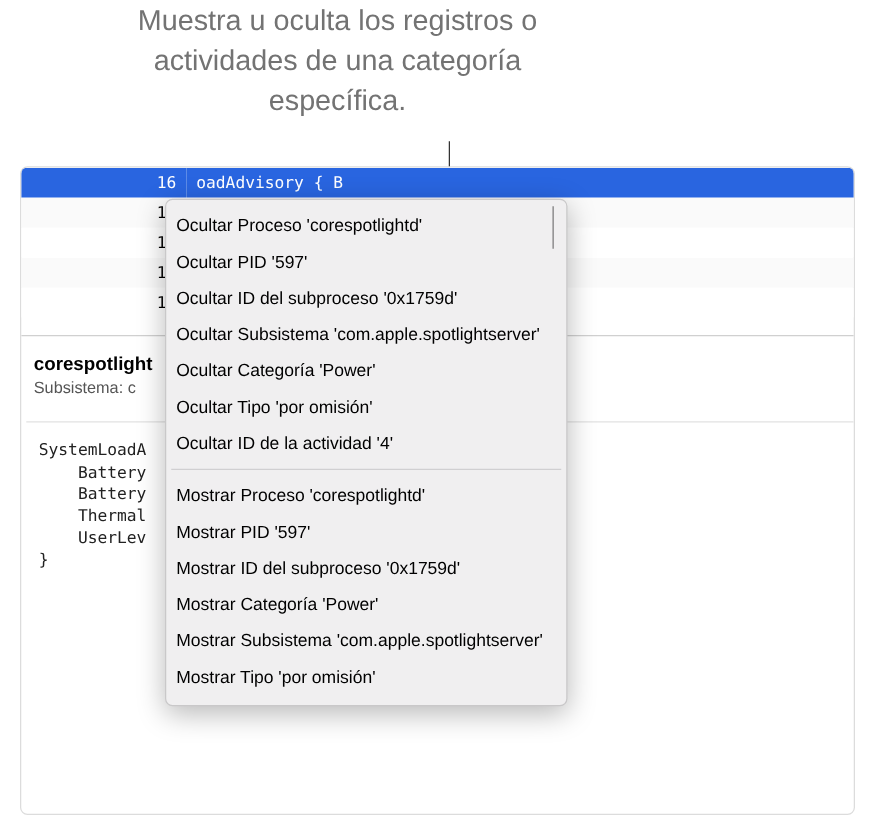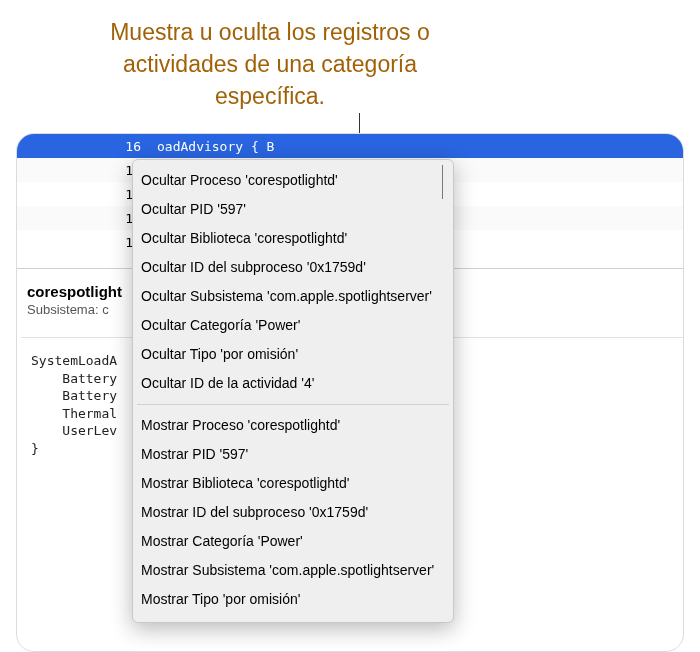--- a/index.html
+++ b/index.html
@@ -6,44 +6,44 @@
   body {
     width: 700px;
     height: 652px;
     background: #fff;
     font-family: -apple-system, "Helvetica Neue", Arial, sans-serif;
     overflow: hidden;
     position: relative;
   }
   .callout {
     position: absolute;
-    top: 16px;
+    top: 0;
     left: 80px;
     width: 380px;
     text-align: center;
     font-size: 23px;
     line-height: 1.4;
-    color: #a16207;
+    color: #737373;
   }
   .callout-line {
     position: absolute;
     top: 113px;
     left: 359px;
     width: 1px;
     height: 82px;
     background: #333;
   }
   .viewport {
     position: absolute;
     top: 133px;
     left: 16px;
     width: 668px;
     height: 519px;
     border: 1px solid #dcdcdc;
-    border-radius: 18px;
+    border-radius: 6px;
     overflow: hidden;
     background: #fff;
   }
   .log-table {
     width: 100%;
     border-collapse: collapse;
     font-family: "SF Mono","Menlo","Consolas",monospace;
     font-size: 13px;
   }
   .log-table tr { height: 24px; }
@@ -172,32 +172,30 @@
 <span>    Thermal</span>
 <span>    UserLev</span>
 <span>}</span></div>
   </div>
 
   <div class="context-menu">
     <div class="menu-scrollhint"></div>
 
     <div class="menu-item"><span class="sm">Ocultar Proceso 'corespotlightd'</span></div>
     <div class="menu-item"><span class="sm">Ocultar PID '597'</span></div>
-    <div class="menu-item"><span class="sm">Ocultar Biblioteca 'corespotlightd'</span></div>
     <div class="menu-item"><span class="sm">Ocultar ID del subproceso '0x1759d'</span></div>
     <div class="menu-item"><span class="sm">Ocultar Subsistema 'com.apple.spotlightserver'</span></div>
     <div class="menu-item"><span class="sm">Ocultar Categoría 'Power'</span></div>
     <div class="menu-item"><span class="sm">Ocultar Tipo 'por omisión'</span></div>
     <div class="menu-item"><span class="sm">Ocultar ID de la actividad '4'</span></div>
 
     <hr class="menu-sep">
 
     <div class="menu-item"><span class="sm">Mostrar Proceso 'corespotlightd'</span></div>
     <div class="menu-item"><span class="sm">Mostrar PID '597'</span></div>
-    <div class="menu-item"><span class="sm">Mostrar Biblioteca 'corespotlightd'</span></div>
     <div class="menu-item"><span class="sm">Mostrar ID del subproceso '0x1759d'</span></div>
     <div class="menu-item"><span class="sm">Mostrar Categoría 'Power'</span></div>
     <div class="menu-item"><span class="sm">Mostrar Subsistema 'com.apple.spotlightserver'</span></div>
     <div class="menu-item"><span class="sm">Mostrar Tipo 'por omisión'</span></div>
 
   </div>
 
 </div>
 
 </body></html>

